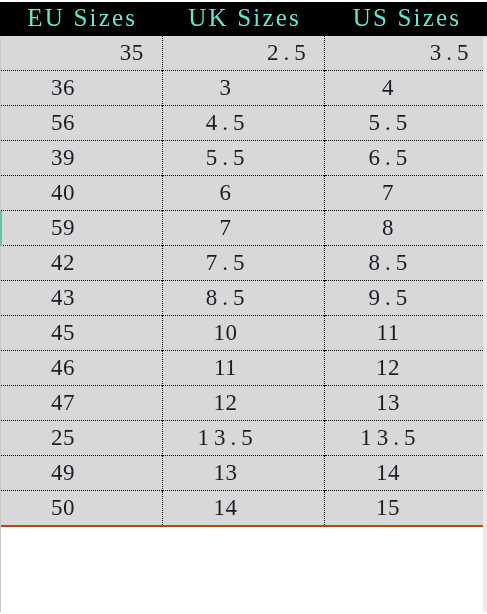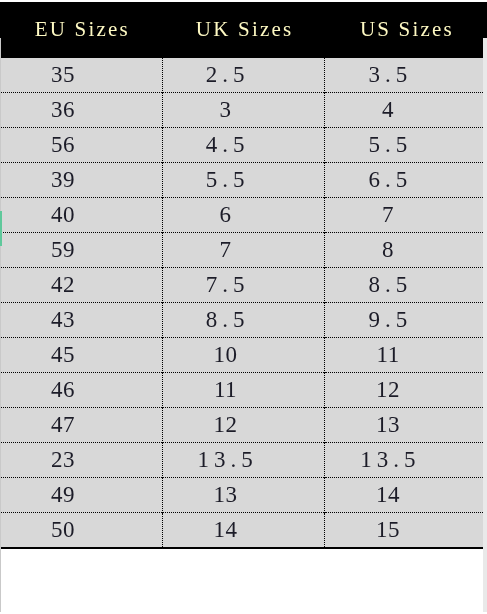--- a/index.html
+++ b/index.html
@@ -30,26 +30,26 @@
     margin: 0;
     padding: 0;
   }
 
   
   table.size-table thead tr.header-row {
     background: #000000;
   }
   table.size-table thead th {
     background: #000000;
-    color: #fef9c3;
+    color: #5eead4;
     font-weight: normal;
-    font-size: 21px;
+    font-size: 25px;
     line-height: 36px;
     height: 36px;
-    padding: 11px;
+    padding: 0;
     margin: 0;
     text-align: center;
     letter-spacing: 2.2px;
     text-indent: 2.2px;
     white-space: nowrap;
     border: none;
     font-family: "Liberation Serif", "DejaVu Serif", serif;
   }
   
   .top-strip {
@@ -79,23 +79,24 @@
     letter-spacing: 0.5px;
   }
   table.size-table tbody td.col-eu {
     border-left: none;
   }
   table.size-table tbody td.col-us {
     border-right: none;
   }
   table.size-table tbody tr:first-child td {
     border-top: none;
+    text-align: right;
   }
   table.size-table tbody tr:last-child td {
-    border-bottom: 2px solid #000000;
+    border-bottom: 2px solid #c2410c;
   }
 
   
   .cell-value {
     display: inline-block;
     transform: translateX(-18px);
   }
 
   
   .cell-value .dot-gap {
@@ -197,21 +198,21 @@
           <td class="col-eu"><span class="cell-value">46</span></td>
           <td class="col-uk"><span class="cell-value">11</span></td>
           <td class="col-us"><span class="cell-value">12</span></td>
         </tr>
         <tr>
           <td class="col-eu"><span class="cell-value">47</span></td>
           <td class="col-uk"><span class="cell-value">12</span></td>
           <td class="col-us"><span class="cell-value">13</span></td>
         </tr>
         <tr>
-          <td class="col-eu"><span class="cell-value">23</span></td>
+          <td class="col-eu"><span class="cell-value">25</span></td>
           <td class="col-uk"><span class="cell-value"><span class="dot-gap">13.</span><span>5</span></span></td>
           <td class="col-us"><span class="cell-value"><span class="dot-gap">13.</span><span>5</span></span></td>
         </tr>
         <tr>
           <td class="col-eu"><span class="cell-value">49</span></td>
           <td class="col-uk"><span class="cell-value">13</span></td>
           <td class="col-us"><span class="cell-value">14</span></td>
         </tr>
         <tr>
           <td class="col-eu"><span class="cell-value">50</span></td>

